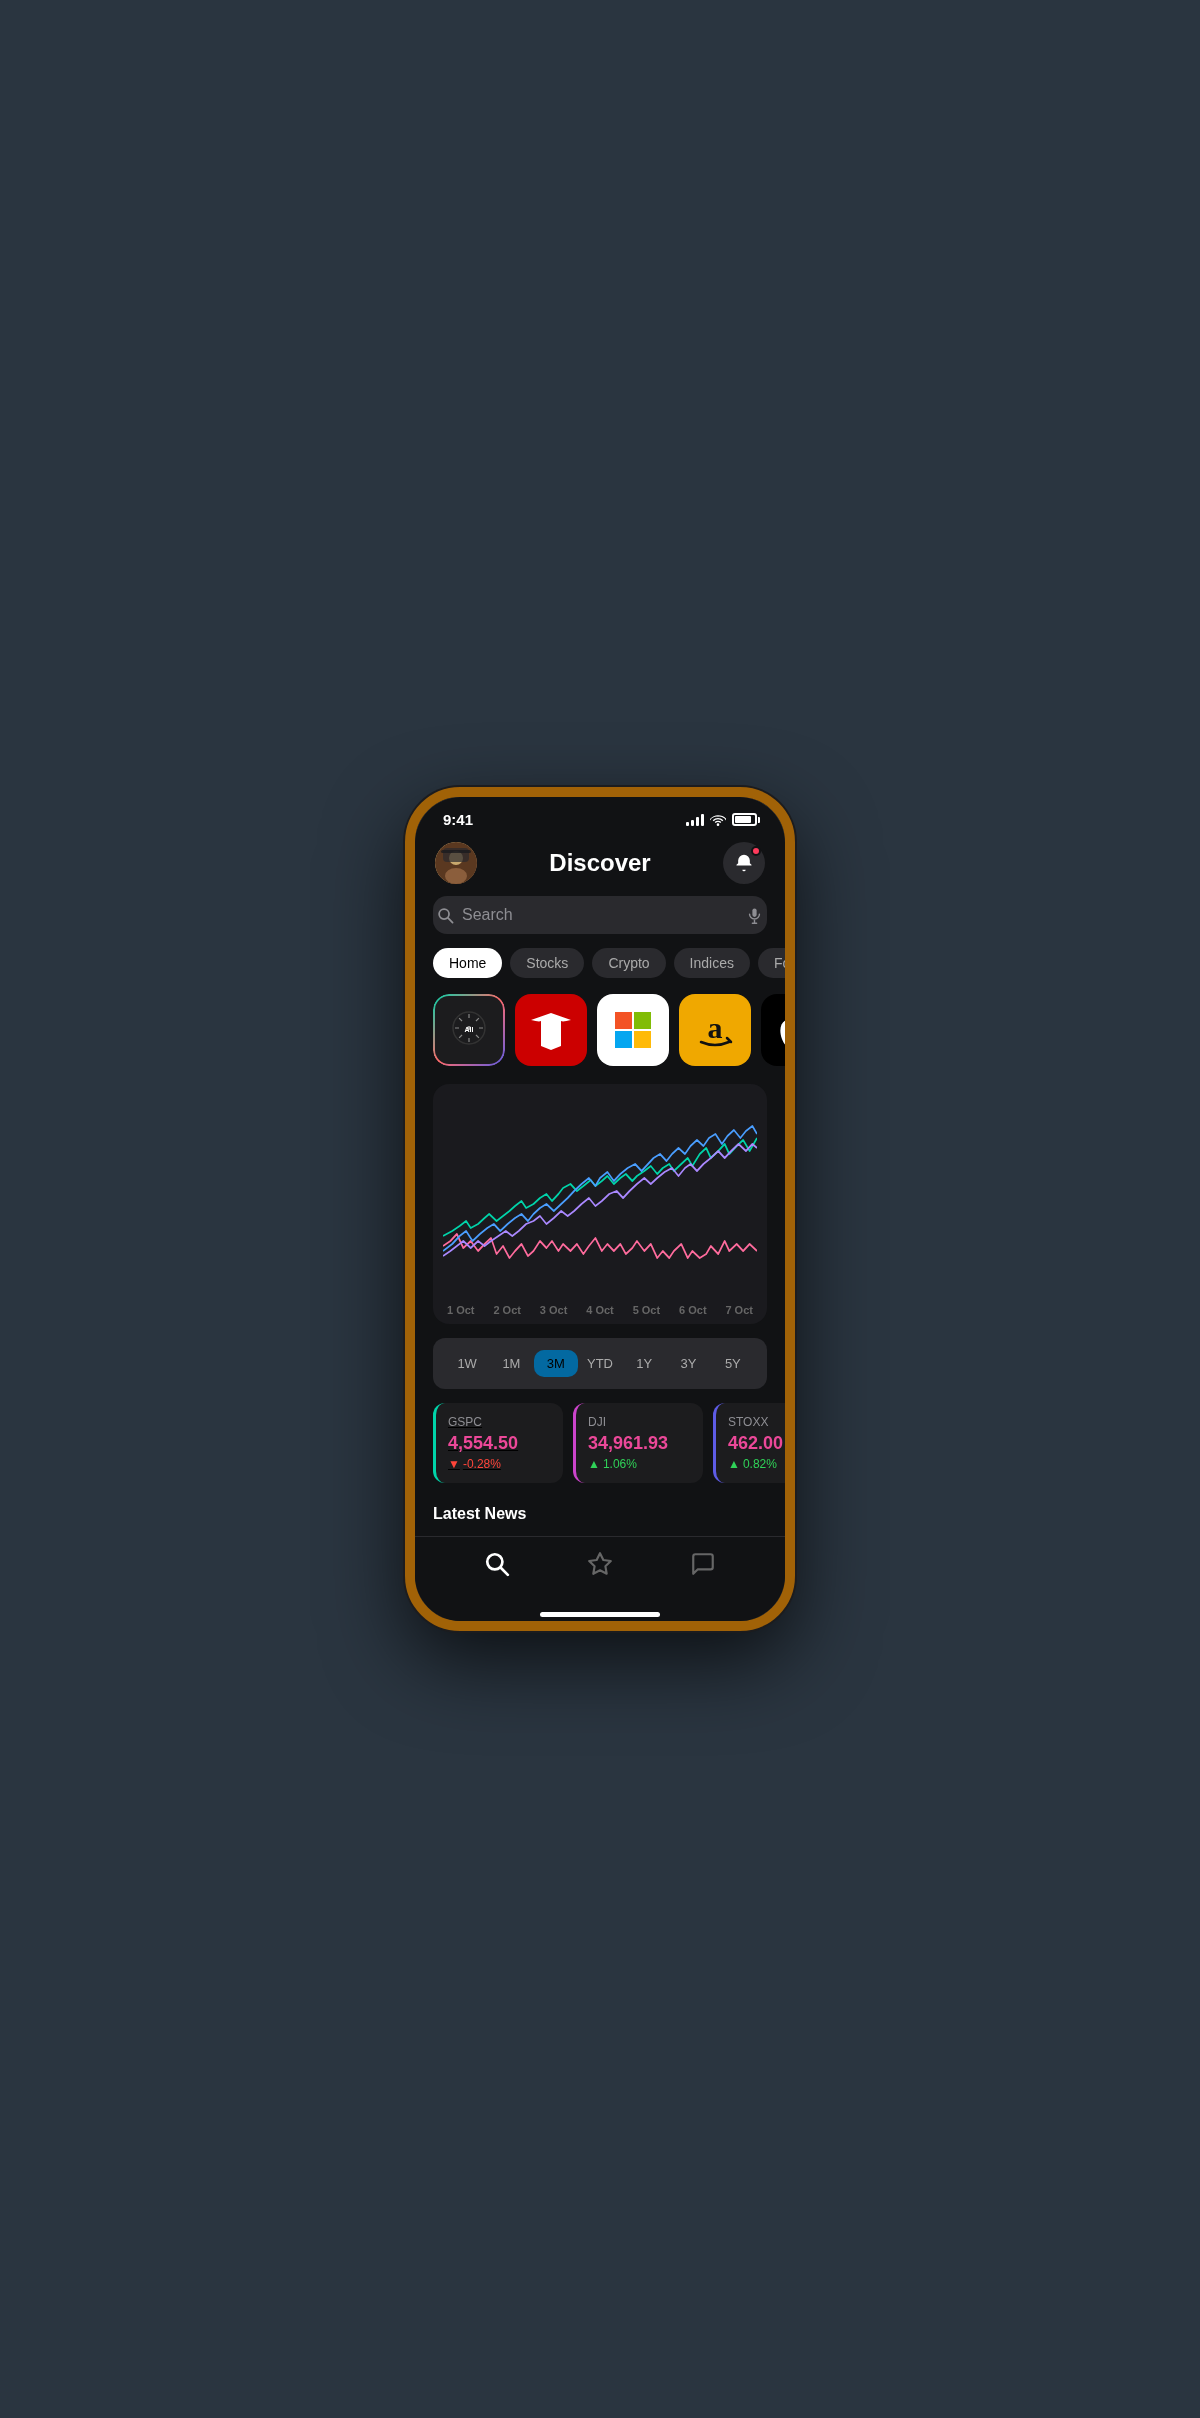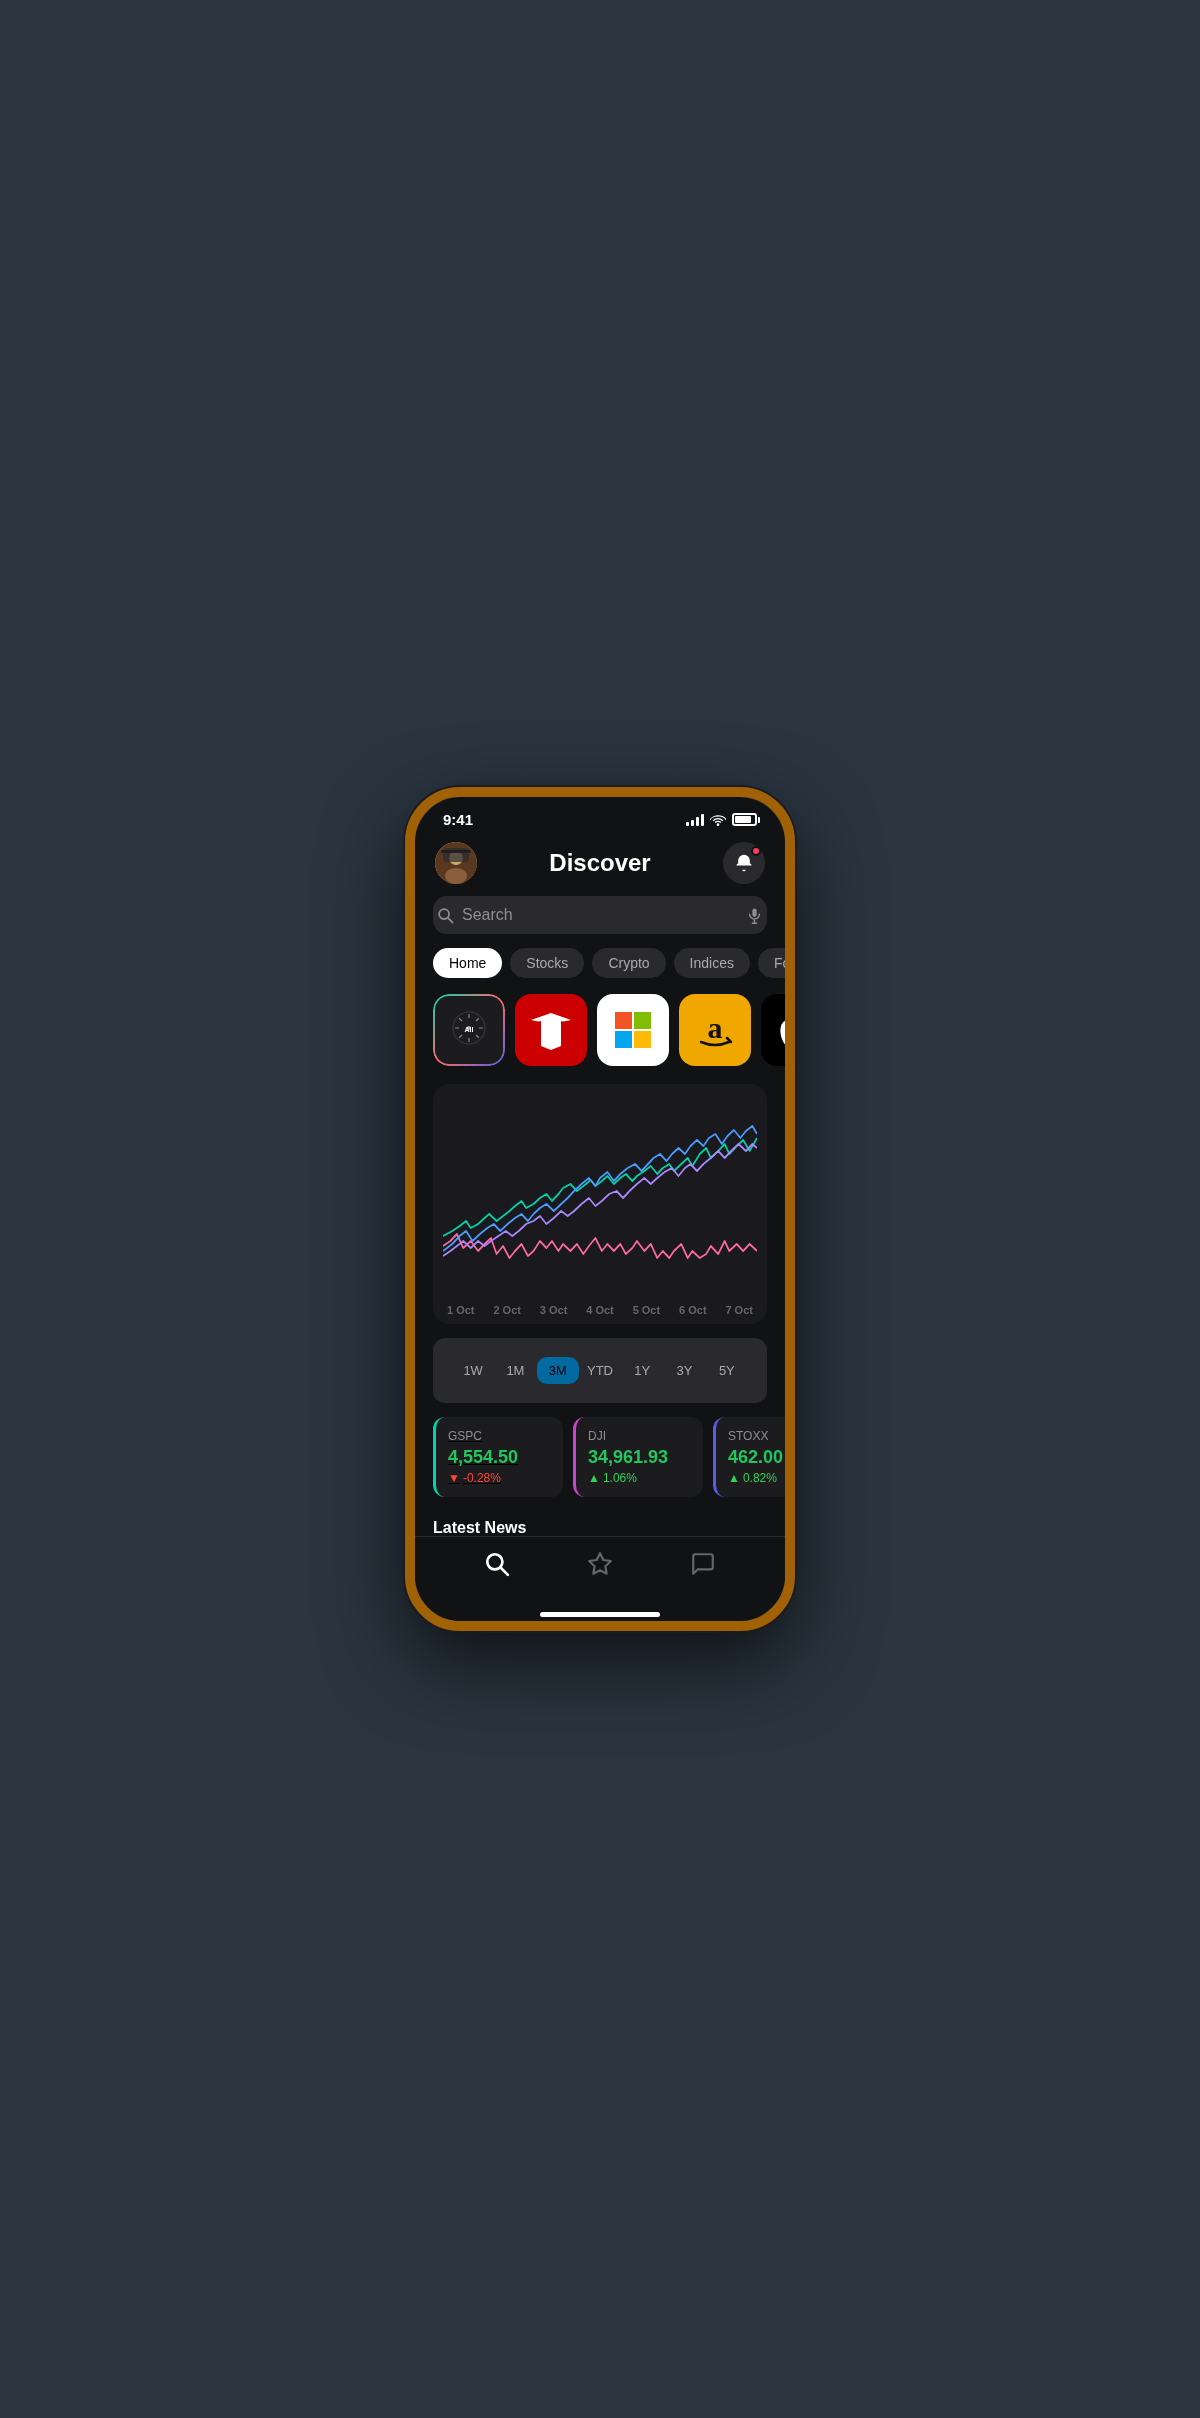--- a/index.html
+++ b/index.html
@@ -263,21 +263,21 @@
       color: #666;
       font-weight: bold;
     }
 
     
     .period-selector {
       display: flex;
       background: #2a2a2e;
       border-radius: 12px;
       margin: 14px 18px;
-      padding: 19px;
+      padding: 12px;
     }
     .period-btn {
       flex: 1;
       text-align: center;
       padding: 6px 0;
       border-radius: 10px;
       font-size: 13px;
       font-weight: 500;
       cursor: pointer;
       color: #aaaaaa;
@@ -305,21 +305,21 @@
       border-left: 3px solid;
     }
     .index-name {
       font-size: 12px;
       color: #8e8e93;
       margin-bottom: 4px;
     }
     .index-value {
       font-size: 18px;
       font-weight: 600;
-      color: #22c55e;
+      color: #ec4899;
       margin-bottom: 3px;
     }
     .index-change {
       display: flex;
       align-items: center;
       gap: 3px;
       font-size: 12px;
       font-weight: 500;
     }
     .change-up { color: #30d158; }

